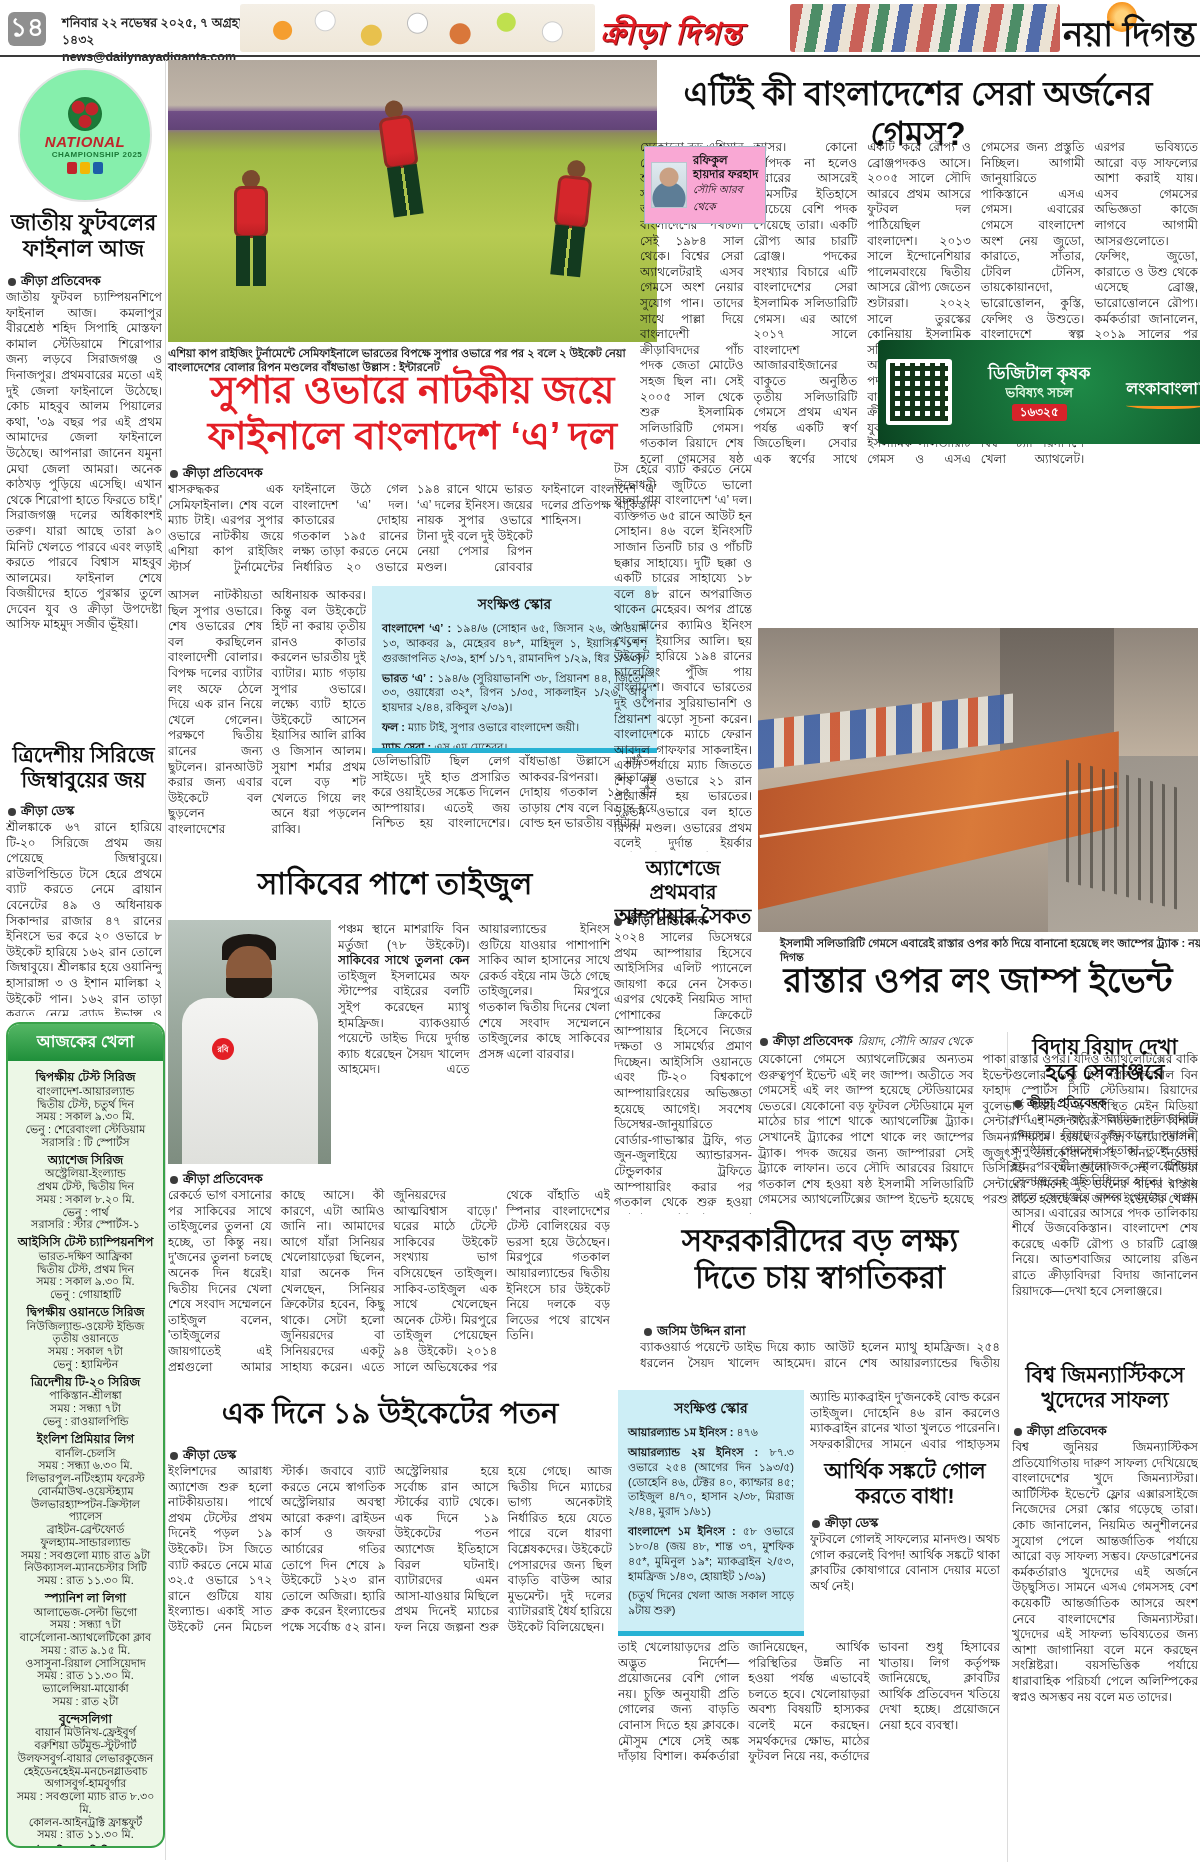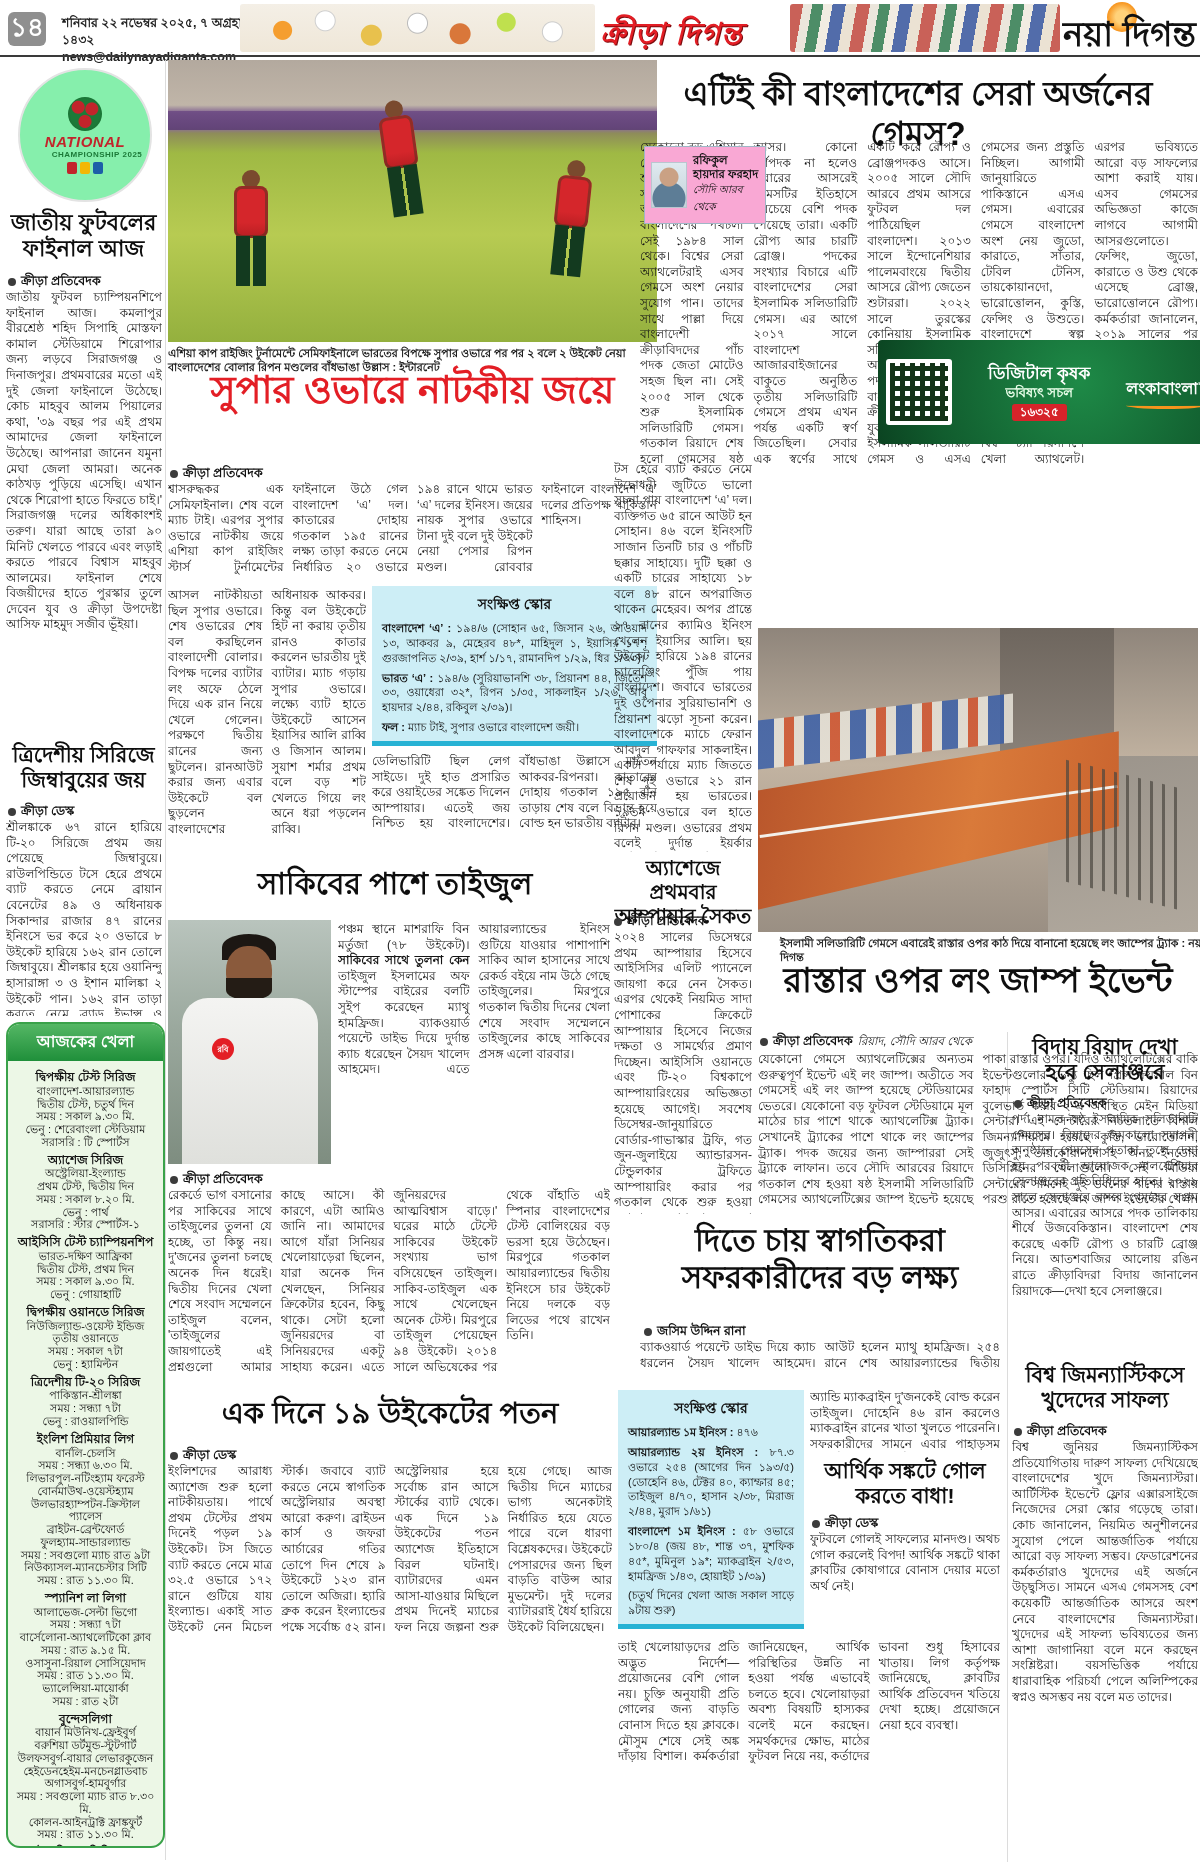--- a/index.html
+++ b/index.html
@@ -31,21 +31,21 @@
   .cols5{column-count:5;column-gap:10px;}
   .headline{font-weight:700;color:#0e0e0e;text-align:center;line-height:1.2;}
   .red{color:#e31e25;}
   .byline{font-size:12.5px;font-weight:700;color:#111;display:flex;align-items:center;gap:5px;}
   .byline .dot{width:8px;height:8px;border-radius:50%;background:#3b3b3b;display:inline-block;flex:0 0 auto;}
   .byline .loc{font-weight:400;font-style:italic;font-size:11.5px;}
   .caption{font-size:11px;font-weight:700;color:#1c1c1c;line-height:1.3;}
   .subhead{font-weight:700;}
   .vrule{background:#dcdcdc;width:1px;}
   
-  .scorebox{background:#cdeef6;border-bottom:5px solid #27b2d4;padding:7px 10px 2px;overflow:hidden;}
+  .scorebox{background:#cdeef6;border-bottom:5px solid #27b2d4;padding:7px 10px 9px;overflow:hidden;}
   .scorebox .sb-title{text-align:center;font-weight:700;font-size:14px;margin-bottom:4px;}
   .scorebox .sline{font-size:11px;line-height:1.35;text-align:justify;margin-bottom:5px;}
   
   .gamesbox{border:2px solid #3aa24a;border-radius:14px;background:#ecf7e6;overflow:hidden;}
   .games-title{background:linear-gradient(#55b765,#1f8f3a);color:#fff;font-weight:700;font-size:16px;text-align:center;
                padding:5px 0;border-radius:11px 11px 0 0;}
   .games-content{padding:5px 6px;text-align:center;}
   .gsec-t{font-weight:700;font-size:12px;margin-top:5px;line-height:1.15;}
   .gline{font-size:11px;line-height:1.16;}
   
@@ -225,20 +225,21 @@
     <div class="player" style="left:380px;top:100px;transform:rotate(6deg);">
         <div class="head"></div>
         <div class="torso"></div>
         <div class="legs"></div>
       </div>
   </div>
   <div class="abs caption" style="left:168px;top:346px;width:489px;">এশিয়া কাপ রাইজিং টুর্নামেন্টে সেমিফাইনালে ভারতের বিপক্ষে সুপার ওভারে পর পর ২ বলে ২ উইকেট নেয়া বাংলাদেশের বোলার রিপন মণ্ডলের বাঁধভাঙা উল্লাস : ইন্টারনেট</div>
 
   <div class="abs headline red" style="left:168px;top:368px;width:489px;font-size:38px;">
     <div>সুপার ওভারে নাটকীয় জয়ে</div>
+    <div>ফাইনালে বাংলাদেশ ‘এ’ দল</div>
   </div>
   <div class="abs byline" style="left:170px;top:464px;">
     <span class="dot"></span>
     <span>ক্রীড়া প্রতিবেদক</span>
   </div>
   <div class="abs body cols4" style="left:168px;top:482px;width:489px;height:100px;">শ্বাসরুদ্ধকর এক সেমিফাইনাল। শেষ বলে ম্যাচ টাই। এরপর সুপার ওভারে নাটকীয় জয়ে এশিয়া কাপ রাইজিং স্টার্স টুর্নামেন্টের ফাইনালে উঠে গেল বাংলাদেশ ‘এ’ দল। কাতারের দোহায় গতকাল ১৯৫ রানের লক্ষ্য তাড়া করতে নেমে নির্ধারিত ২০ ওভারে ১৯৪ রানে থামে ভারত ‘এ’ দলের ইনিংস। জয়ের নায়ক সুপার ওভারে টানা দুই বলে দুই উইকেট নেয়া পেসার রিপন মণ্ডল। রোববার ফাইনালে বাংলাদেশ ‘এ’ দলের প্রতিপক্ষ পাকিস্তান শাহিনস।</div>
   <div class="abs body cols2" style="left:168px;top:588px;width:198px;height:256px;">আসল নাটকীয়তা ছিল সুপার ওভারে। শেষ ওভারের শেষ বল করছিলেন বাংলাদেশী বোলার। বিপক্ষ দলের ব্যাটার লং অফে ঠেলে দিয়ে এক রান নিয়ে খেলে গেলেন। পরক্ষণে দ্বিতীয় রানের জন্য ছুটলেন। রানআউট করার জন্য এবার উইকেটে বল ছুড়লেন বাংলাদেশের অধিনায়ক আকবর। কিন্তু বল উইকেটে হিট না করায় তৃতীয় রানও কাতার করলেন ভারতীয় দুই ব্যাটার। ম্যাচ গড়ায় সুপার ওভারে। লক্ষ্যে ব্যাট হাতে উইকেটে আসেন ইয়াসির আলি রাব্বি ও জিসান আলম। সুয়াশ শর্মার প্রথম বলে বড় শট খেলতে গিয়ে লং অনে ধরা পড়লেন রাব্বি।</div>
 
   <div class="abs scorebox" style="left:372px;top:586px;width:265px;height:146px;">
     <div class="sb-title">সংক্ষিপ্ত স্কোর</div>
@@ -314,22 +315,22 @@
   <div class="abs caption" style="left:780px;top:936px;width:440px;">ইসলামী সলিডারিটি গেমসে এবারেই রাস্তার ওপর কাঠ দিয়ে বানানো হয়েছে লং জাম্পের ট্র্যাক : নয়া দিগন্ত</div>
   <div class="abs headline" style="left:758px;top:960px;width:440px;font-size:34px;">রাস্তার ওপর লং জাম্প ইভেন্ট</div>
   <div class="abs byline" style="left:760px;top:1032px;">
     <span class="dot"></span>
     <span>ক্রীড়া প্রতিবেদক</span>
     <span class="loc">রিয়াদ, সৌদি আরব থেকে</span>
   </div>
   <div class="abs body cols2" style="left:758px;top:1052px;width:440px;height:162px;">যেকোনো গেমসে অ্যাথলেটিক্সের অন্যতম গুরুত্বপূর্ণ ইভেন্ট এই লং জাম্প। অতীতে সব গেমসেই এই লং জাম্প হয়েছে স্টেডিয়ামের ভেতরে। যেকোনো বড় ফুটবল স্টেডিয়ামে মূল মাঠের চার পাশে থাকে অ্যাথলেটিক্স ট্র্যাক। সেখানেই ট্র্যাকের পাশে থাকে লং জাম্পের ট্র্যাক। পদক জয়ের জন্য জাম্পাররা সেই ট্র্যাকে লাফান। তবে সৌদি আরবের রিয়াদে গতকাল শেষ হওয়া ষষ্ঠ ইসলামী সলিডারিটি গেমসের অ্যাথলেটিক্সের জাম্প ইভেন্ট হয়েছে পাকা রাস্তার ওপর। যদিও অ্যাথলেটিক্সের বাকি ইভেন্টগুলোর ভেন্যু ছিল প্রিন্স ফয়সাল বিন ফাহাদ স্পোর্টস সিটি স্টেডিয়াম। রিয়াদের বুলেভার্ড স্কয়ার ২-এ অবস্থিত মেইন মিডিয়া সেন্টার। এই সেন্টারের নিচতলাতে বিশাল জিমন্যাশিয়ামে হয়েছে কুস্তি, ভারোত্তোলন, জুজুৎসু, তায়কোয়ানদোসহ অন্য ইনডোর ডিসিপ্লিনের খেলাগুলো। সেই মিডিয়া সেন্টারের সামনেই দুই ভবনের পাশের রাস্তায় পরশু রাতে হয়েছে লং জাম্প ইভেন্টের খেলা। রাস্তার ওপর কাঠ দিয়ে দুই-আড়াই ফুট উঁচু লম্বা মঞ্চ বানানো হয়েছে। সেখানে বসানো হয়েছে ট্র্যাক। এরপর জাম্প পয়েন্টে রাস্তার ওপর চার পাশে কাঠের তৈরি গর্ত করা হয়। সেখানে ফেলা হয়েছে বালু। পরশু রাতে এই পরিবেশে প্রবহমান ঠাণ্ডা বাতাসের মধ্যেই পদকের জন্য লড়েছেন জাম্পাররা।</div>
 
   <div class="abs headline" style="left:640px;top:1222px;width:360px;font-size:31px;">
+    <div>সফরকারীদের বড় লক্ষ্য</div>
     <div>দিতে চায় স্বাগতিকরা</div>
-    <div>সফরকারীদের বড় লক্ষ্য</div>
   </div>
   <div class="abs byline" style="left:644px;top:1322px;">
     <span class="dot"></span>
     <span>জসিম উদ্দিন রানা</span>
   </div>
   <div class="abs body cols2" style="left:640px;top:1340px;width:360px;height:46px;">ব্যাকওয়ার্ড পয়েন্টে ডাইভ দিয়ে ক্যাচ ধরলেন সৈয়দ খালেদ আহমেদ। আউট হলেন ম্যাথু হামফ্রিজ। ২৫৪ রানে শেষ আয়ারল্যান্ডের দ্বিতীয় ইনিংস। বড় লিড নিয়ে তৃতীয় দিন শেষ করেছে বাংলাদেশ।</div>
 
   <div class="abs scorebox" style="left:618px;top:1390px;width:166px;height:225px;">
     <div class="sb-title">সংক্ষিপ্ত স্কোর</div>
     <div>

